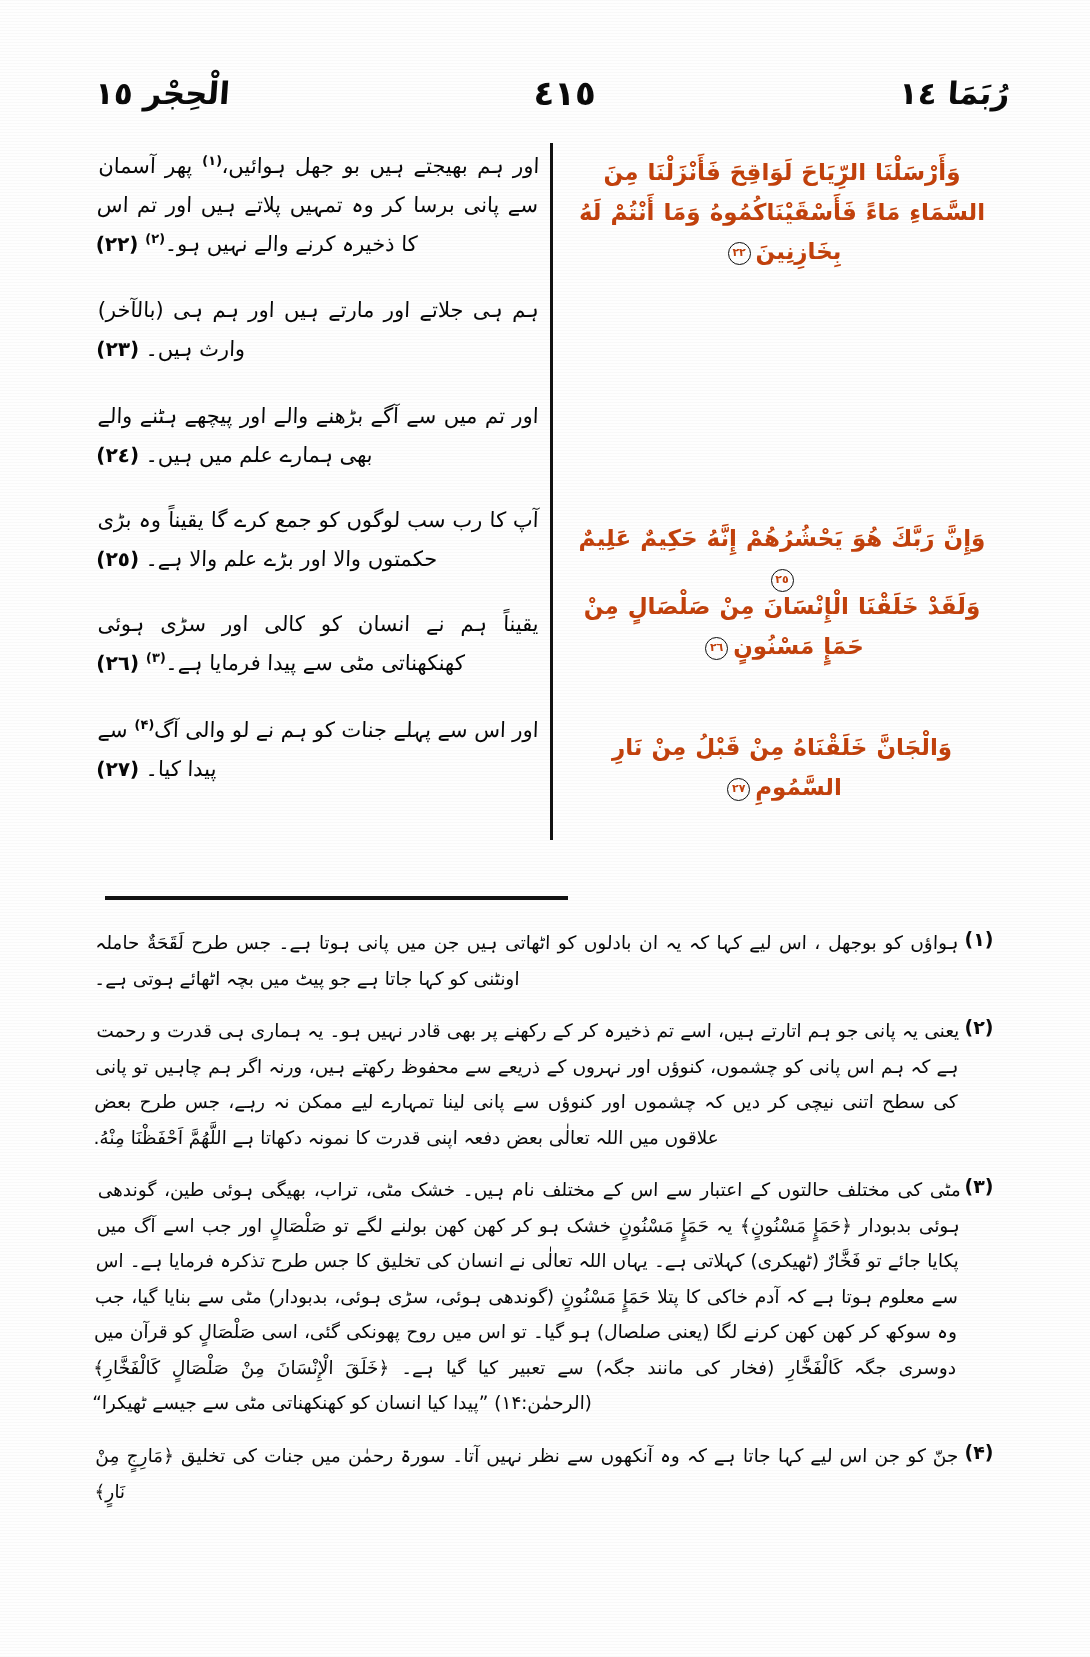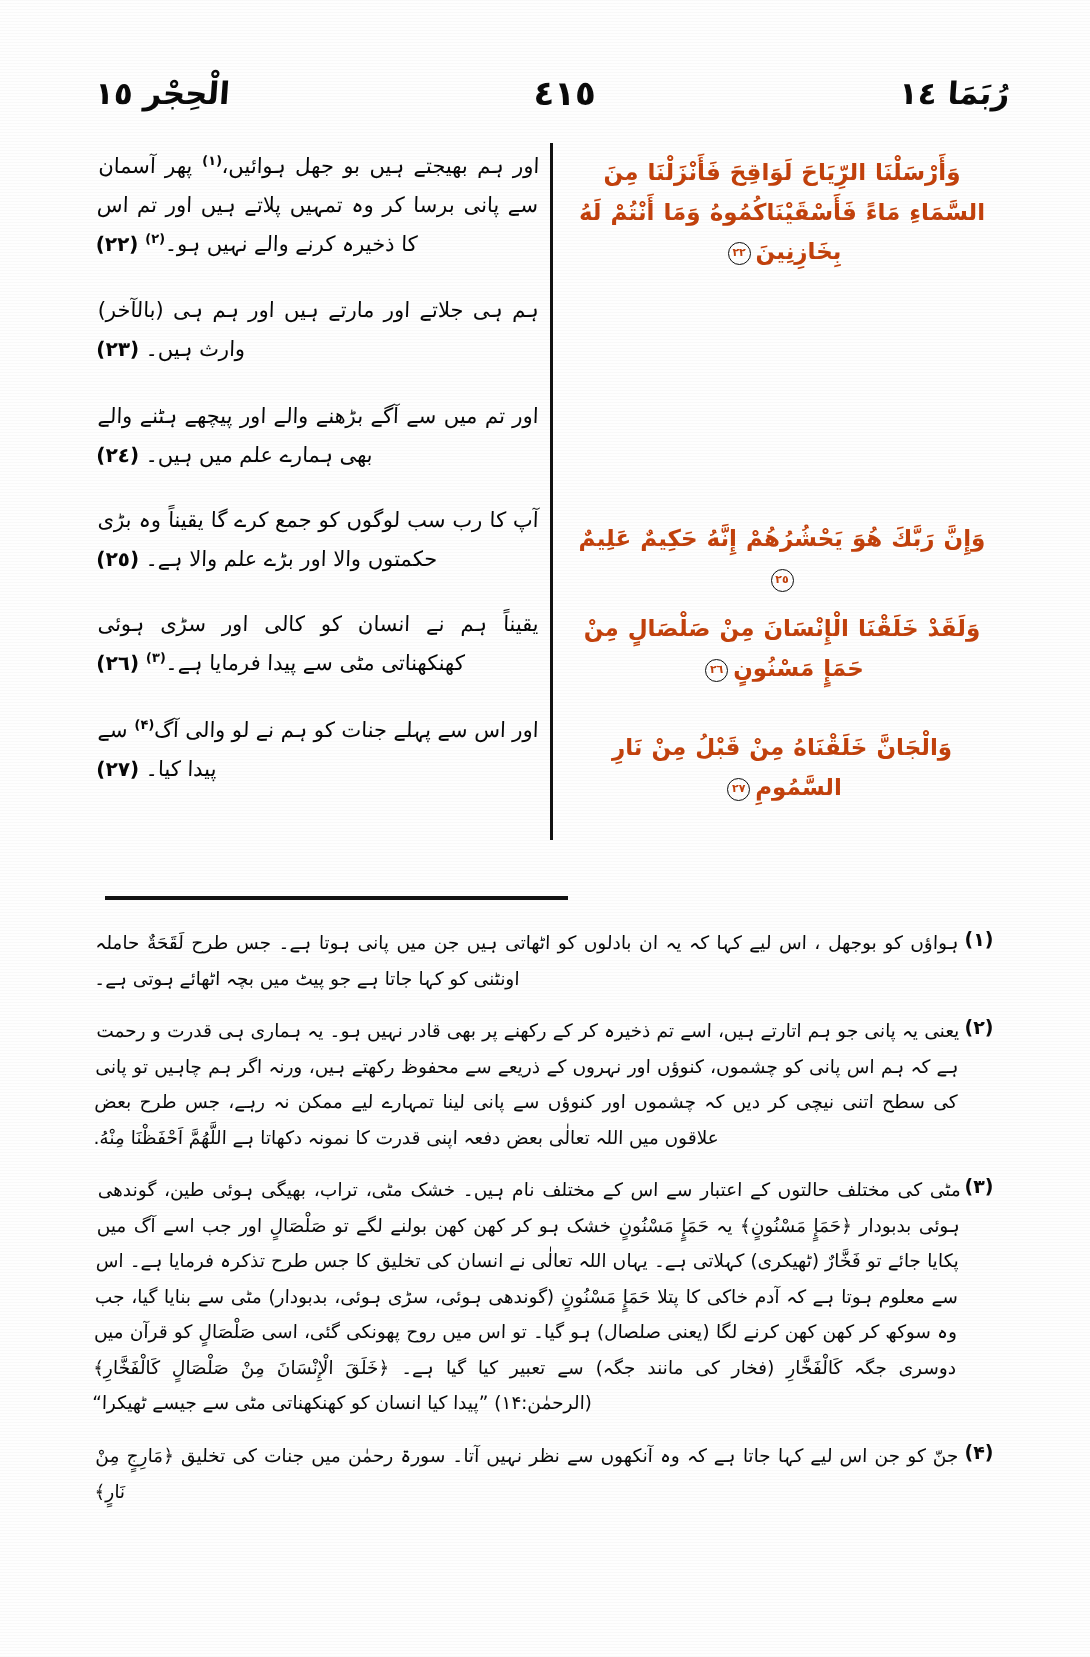--- a/index.html
+++ b/index.html
@@ -218,21 +218,21 @@
 
   <div class="body-area">
 
     <div class="col-arabic">
       <div class="ayah" style="top:10px;">
         <span>وَأَرْسَلْنَا الرِّيَاحَ لَوَاقِحَ فَأَنْزَلْنَا مِنَ السَّمَاءِ مَاءً فَأَسْقَيْنَاكُمُوهُ وَمَا أَنْتُمْ لَهُ بِخَازِنِينَ</span><span class="ayah-mark">٢٢</span>
       </div>
       <div class="ayah" style="top:368px;margin-top:8px;">
         <span>وَإِنَّ رَبَّكَ هُوَ يَحْشُرُهُمْ إِنَّهُ حَكِيمٌ عَلِيمٌ</span><span class="ayah-mark">٢٥</span>
       </div>
-      <div class="ayah" style="top:466px;">
+      <div class="ayah" style="top:444px;">
         <span>وَلَقَدْ خَلَقْنَا الْإِنْسَانَ مِنْ صَلْصَالٍ مِنْ حَمَإٍ مَسْنُونٍ</span><span class="ayah-mark">٢٦</span>
       </div>
       <div class="ayah" style="top:585px;">
         <span>وَالْجَانَّ خَلَقْنَاهُ مِنْ قَبْلُ مِنْ نَارِ السَّمُومِ</span><span class="ayah-mark">٢٧</span>
       </div>
     </div>
 
     <div class="col-divider"></div>
 
     <div class="col-urdu">

